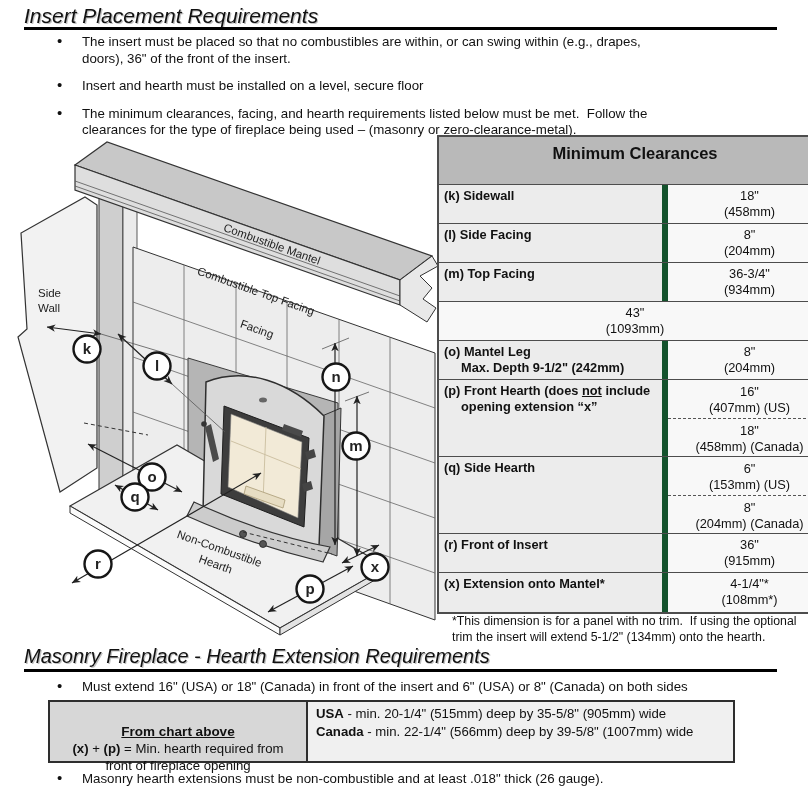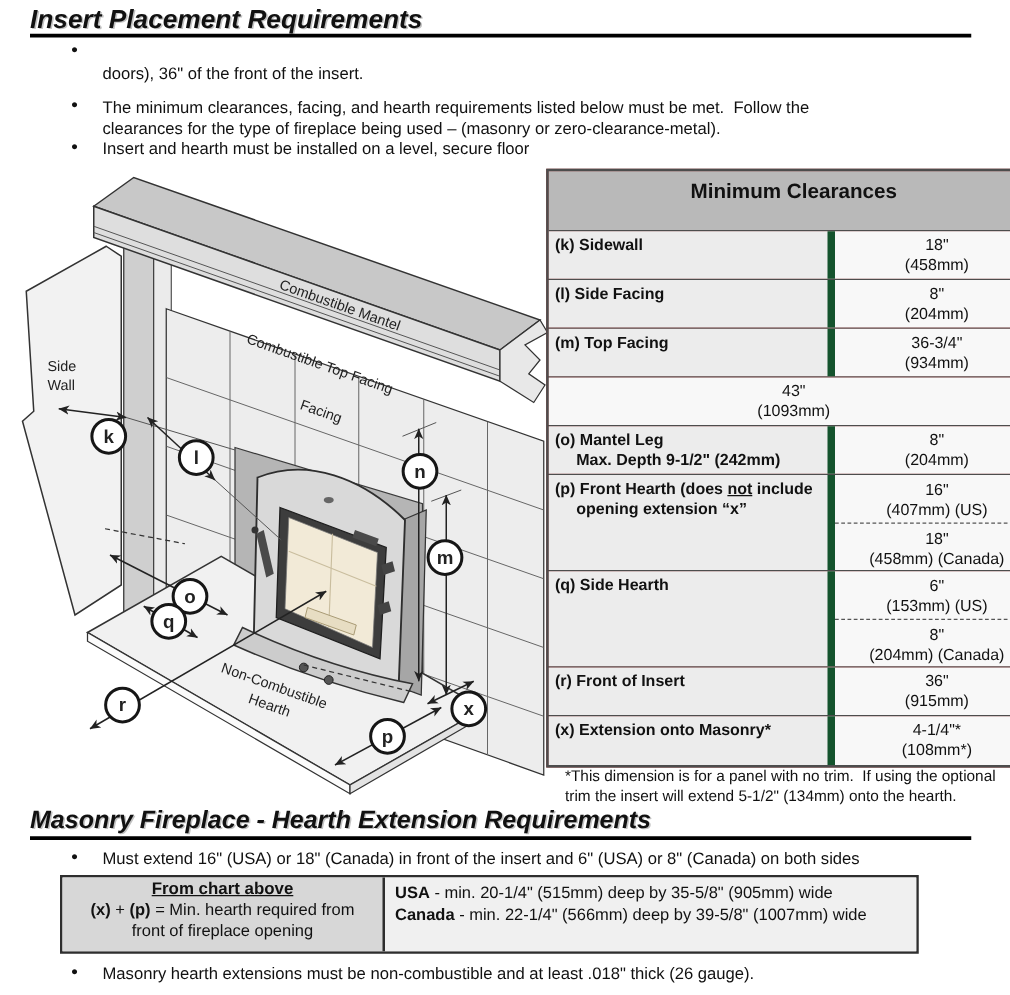--- a/index.html
+++ b/index.html
@@ -1,18 +1,18 @@
 <!DOCTYPE html>
 <html><head>
 <meta charset="utf-8">
 <style>
   html,body{margin:0;padding:0;background:#fff;}
   .page{position:relative;width:808px;height:796px;background:#fff;overflow:hidden;
         font-family:"Liberation Sans",sans-serif;color:#111;}
-  .sec-title{position:absolute;font-style:italic;font-weight:bold;white-space:nowrap;
+  .sec-title{position:absolute;font-style:italic;font-weight:normal;white-space:nowrap;
         text-shadow:1.2px 1.2px 0 rgba(120,120,120,.45);}
   .rule{position:absolute;height:3px;background:#000;}
   .bitem{position:relative;padding-left:30px;font-size:13.3px;line-height:16.5px;}
   .bitem::before{content:"\2022";position:absolute;left:5px;top:-1px;font-size:15px;}
   .keepws{white-space:pre-wrap;}
 
   
   .ctable{position:absolute;left:437px;top:135px;width:396px;border:2px solid #4d4d4d;background:#7f1d1d;box-sizing:border-box;}
   .cthead{height:48px;background:#b9b9b9;border-bottom:1px solid #4d4d4d;text-align:center;
           font-weight:bold;font-size:16.5px;padding-top:7px;box-sizing:border-box;}
@@ -27,21 +27,21 @@
         padding-top:3px;box-sizing:border-box;}
   .cval.split{padding-top:0;display:flex;flex-direction:column;}
   .vhalf{height:38px;padding-top:4px;box-sizing:border-box;}
   .vhalf + .vhalf{border-top:1px dashed #555;}
   .footnote{position:absolute;left:452px;top:614px;width:372px;font-size:12.3px;line-height:15.5px;}
 
   
   .mtable{position:absolute;left:48px;top:700px;width:687px;height:63px;border:2px solid #2e2e2e;
           display:flex;box-sizing:border-box;}
   .mleft{width:258px;background:#d7d7d7;border-right:2px solid #2e2e2e;text-align:center;
-         font-size:13.2px;line-height:17px;padding-top:0;box-sizing:border-box;}
+         font-size:13.2px;line-height:17px;padding-top:21px;box-sizing:border-box;}
   .mleft .t{font-weight:bold;text-decoration:underline;font-size:13.5px;}
   .mright{flex:1;background:#f0f0f0;padding:3px 6px 0 8px;font-size:13.2px;line-height:17.5px;box-sizing:border-box;}
   .b{font-weight:bold;}
 
   svg text{font-family:"Liberation Sans",sans-serif;fill:#222;}
   .dimline{stroke:#222;stroke-width:1.2;fill:none;}
   .thin{stroke:#555;stroke-width:0.8;fill:none;}
   .dash{stroke:#333;stroke-width:1;fill:none;stroke-dasharray:4 3;}
   .mkc{fill:#fff;stroke:#161616;stroke-width:2.4;}
   .mkt{font-size:15px;font-weight:bold;text-anchor:middle;}
@@ -50,29 +50,29 @@
 </head>
 <body>
 
 <div class="page">
 
   <div class="sec-title" style="left:24px;top:4px;font-size:21px;">Insert Placement Requirements</div>
   <div class="rule" style="left:24px;top:27px;width:753px;"></div>
 
   <div style="position:absolute;left:52px;top:34px;width:690px;">
     <div class="bitem" style="margin-bottom:11px;">
-      <br>
+      <span>The insert must be placed so that no combustibles are within, or can swing within (e.g., drapes,</span><br>
       <span>doors), 36" of the front of the insert.</span>
+    </div>
+    <div class="bitem" style="margin-bottom:11px;">
+      <span>Insert and hearth must be installed on a level, secure floor</span>
     </div>
     <div class="bitem">
       <span class="keepws">The minimum clearances, facing, and hearth requirements listed below must be met.  Follow the</span><br>
       <span>clearances for the type of fireplace being used – (masonry or zero-clearance-metal).</span>
-    </div>
-    <div class="bitem" style="margin-bottom:11px;">
-      <span>Insert and hearth must be installed on a level, secure floor</span>
     </div>
   </div>
 
   <svg style="position:absolute;left:0;top:128px;" width="442" height="522" viewBox="0 128 442 522">
     <defs>
       <marker id="ah" markerWidth="10" markerHeight="10" refX="8.3" refY="4.5" orient="auto-start-reverse" markerUnits="userSpaceOnUse">
         <path d="M0,0.8 L8.5,4.5 L0,8.2 L2.4,4.5 Z" fill="#222"></path>
       </marker>
       <clipPath id="facingClip">
           <polygon points="133,247 435,353 435,620 133,512"></polygon>
@@ -285,21 +285,21 @@
 
     <div class="crow h1r">
       <div class="clabel">(r) Front of Insert</div>
       <div class="cval">
         <div>36"</div>
           <div>(915mm)</div>
       </div>
     </div>
 
     <div class="crow h1r last">
-      <div class="clabel">(x) Extension onto Masonry*</div>
+      <div class="clabel">(x) Extension onto Mantel*</div>
       <div class="cval">
         <div>4-1/4"*</div>
           <div>(108mm*)</div>
       </div>
     </div>
   </div>
 
   <div class="footnote">
     <span class="keepws">*This dimension is for a panel with no trim.  If using the optional</span><br>
     <span>trim the insert will extend 5-1/2" (134mm) onto the hearth.</span>

